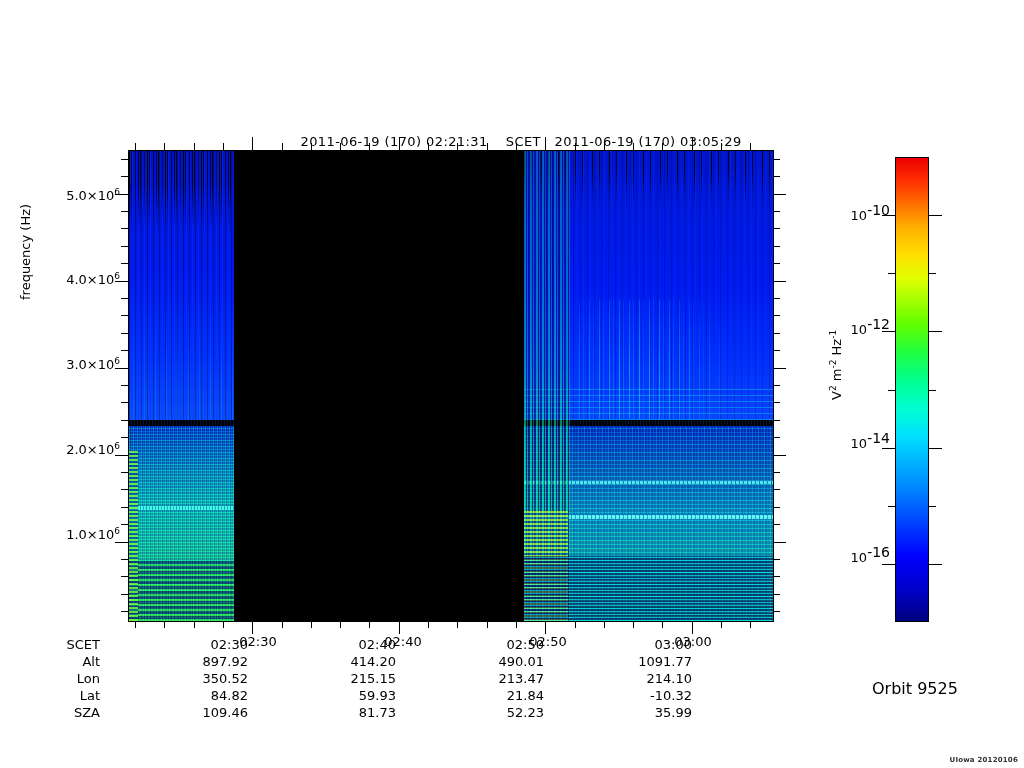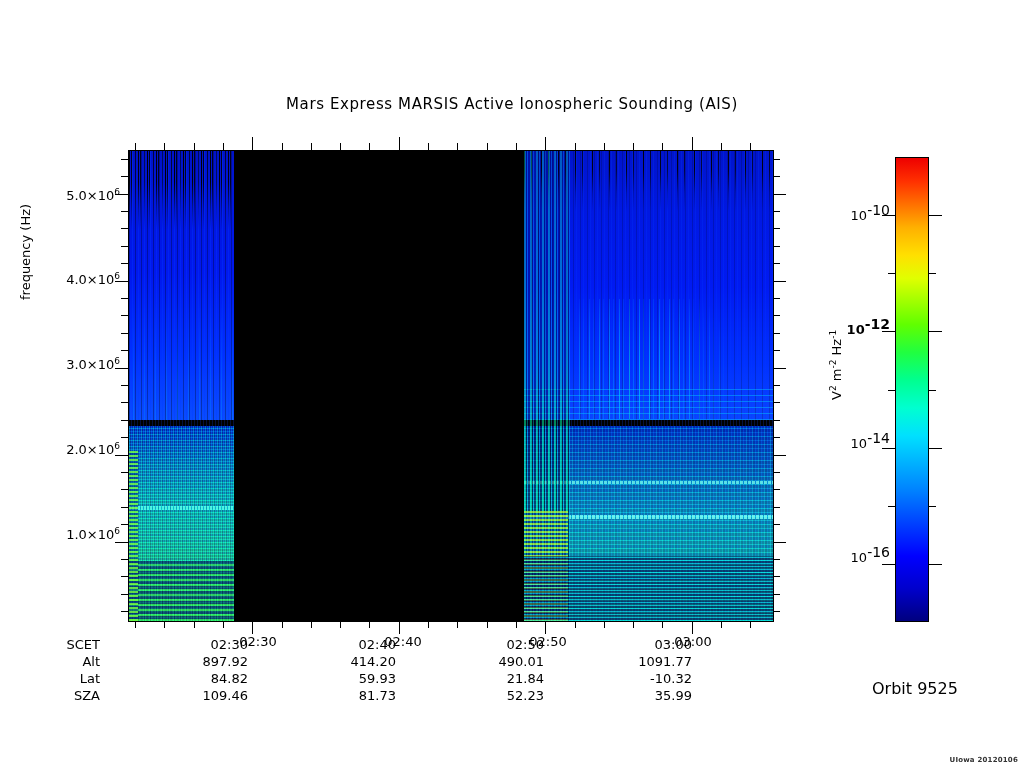--- a/index.html
+++ b/index.html
@@ -196,21 +196,23 @@
     color: #333333;
     letter-spacing: 0.2px;
     white-space: pre;
   }
 </style>
 </head>
 <body>
 
 <div id="page">
 
-  <div class="title-main">Mars Express MARSIS Active Ionospheric Sounding (AIS)</div>
+  <div class="title-sub">
+    <span class="subtitle-row">2011-06-19 (170) 02:21:31</span><span class="subtitle-row">    </span><span class="subtitle-row">SCET</span><span class="subtitle-row">   </span><span class="subtitle-row">2011-06-19 (170) 03:05:29</span>
+  </div>
 
   <div id="plot-frame">
 
     <div class="spec-block" style="left:0px; width:105px;">
 
       <div class="layer" style="height:271px; top:0;
                   background:
                     repeating-linear-gradient(90deg,
                       rgba(0,0,0,0.30) 0px, rgba(0,0,0,0.30) 1px,
                       rgba(0,0,0,0.00) 1px, rgba(0,0,0,0.00) 3px,
@@ -388,20 +390,27 @@
           <td class="eph-val">03:00</td>
         </tr>
         <tr>
           <td class="eph-label">Alt</td>
           <td class="eph-val">897.92</td>
           <td class="eph-val">414.20</td>
           <td class="eph-val">490.01</td>
           <td class="eph-val">1091.77</td>
         </tr>
         <tr>
+          <td class="eph-label">Lon</td>
+          <td class="eph-val">350.52</td>
+          <td class="eph-val">215.15</td>
+          <td class="eph-val">213.47</td>
+          <td class="eph-val">214.10</td>
+        </tr>
+        <tr>
           <td class="eph-label">Lat</td>
           <td class="eph-val">84.82</td>
           <td class="eph-val">59.93</td>
           <td class="eph-val">21.84</td>
           <td class="eph-val">-10.32</td>
         </tr>
         <tr>
           <td class="eph-label">SZA</td>
           <td class="eph-val">109.46</td>
           <td class="eph-val">81.73</td>
@@ -412,21 +421,21 @@
     </table>
   </div>
 
   <div id="colorbar-wrap">
     <div id="colorbar"></div>
   </div>
 
   <div class="cb-unit"><span>V</span><sup>2</sup><span> m</span><sup>-2</sup><span> Hz</span><sup>-1</sup></div>
 
   <div class="cb-label" style="left:838px; top:202px; width:52px;"><span>10</span><sup>-10</sup></div>
-  <div class="cb-label" style="left:838px; top:316px; width:52px;font-weight:bold;"><span>10</span><sup>-12</sup></div>
+  <div class="cb-label" style="left:838px; top:316px; width:52px;"><span>10</span><sup>-12</sup></div>
   <div class="cb-label" style="left:838px; top:430px; width:52px;"><span>10</span><sup>-14</sup></div>
   <div class="cb-label" style="left:838px; top:544px; width:52px;"><span>10</span><sup>-16</sup></div>
 
   <div id="orbit-label">Orbit 9525</div>
   <div id="watermark">UIowa 20120106</div>
 
 <div class="tick" style="left: 121px; top: 611px; width: 7px; height: 1px;"></div>
     <div class="tick" style="left: 773px; top: 611px; width: 7px; height: 1px;"></div>
     <div class="tick" style="left: 121px; top: 594px; width: 7px; height: 1px;"></div>
     <div class="tick" style="left: 773px; top: 594px; width: 7px; height: 1px;"></div>

